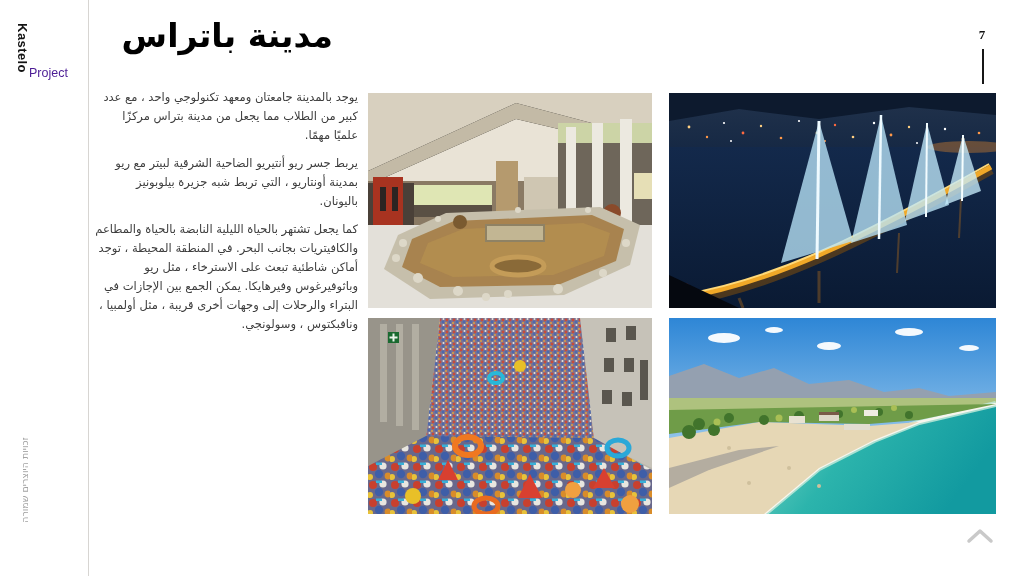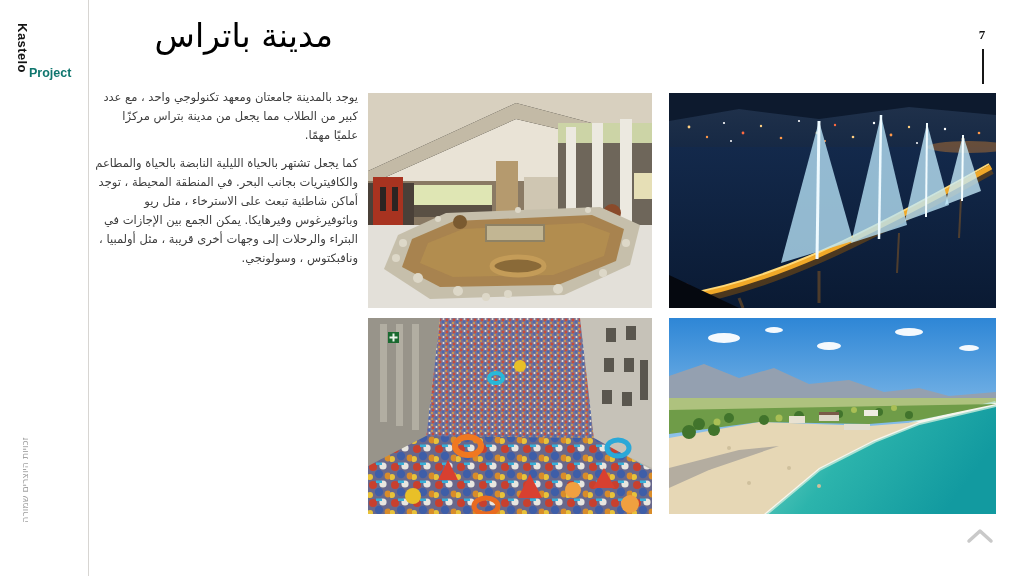--- a/index.html
+++ b/index.html
@@ -6,34 +6,34 @@
   body{
     width:1024px;height:576px;position:relative;overflow:hidden;
     background:#ffffff;font-family:"Liberation Sans",sans-serif;
   }
   
   .rail-divider{position:absolute;left:88px;top:0;width:1px;height:576px;background:#d7d5d2;}
   .brand-vert{
     position:absolute;left:22px;top:48px;transform:translate(-50%,-50%) rotate(90deg);
     font-weight:bold;font-size:13px;color:#141414;letter-spacing:.4px;white-space:nowrap;
   }
-  .brand-sub{position:absolute;left:29px;top:66px;font-weight:bold;font-size:12.5px;color:#0f766e;}
+  .brand-sub{position:absolute;left:29px;top:66px;font-weight:normal;font-size:12.5px;color:#4c1d95;}
   .copyright-vert{
     position:absolute;left:24px;top:480px;transform:translate(-50%,-50%) rotate(-90deg);
     font-size:9.5px;color:#a3a3a3;white-space:nowrap;font-family:"DejaVu Sans",sans-serif;
   }
   
   .page-number{position:absolute;left:972px;top:27px;width:20px;text-align:center;
     font-family:"Liberation Serif",serif;font-weight:bold;font-size:13px;color:#111;}
   .page-rule{position:absolute;left:982px;top:49px;width:2px;height:35px;background:#161616;}
   
   .slide-title{
     position:absolute;left:95px;top:16px;width:238px;margin:0;
     direction:rtl;text-align:right;
-    font-family:"DejaVu Sans",sans-serif;font-weight:normal;font-size:33px;color:#000;
+    font-family:"DejaVu Sans",sans-serif;font-weight:bold;font-size:33px;color:#000;
   }
   .body-text{
     position:absolute;left:95px;top:88px;width:263px;
     direction:rtl;text-align:right;
     font-family:"DejaVu Sans",sans-serif;font-size:11.5px;line-height:19px;color:#3d3d3d;
   }
   .body-text p{margin:0 0 9px 0;text-align:right;}
   
   .photo{position:absolute;overflow:hidden;background:#ddd;}
   .photo svg{display:block;width:100%;height:100%;}
@@ -53,20 +53,21 @@
   <div class="brand-vert">Kastelo</div>
   <div class="brand-sub">Project</div>
   <div class="copyright-vert">זכויות היוצרים שמורה</div>
 
   <div class="page-number">7</div>
   <div class="page-rule"></div>
 
   <h1 class="slide-title">مدينة باتراس</h1>
   <div class="body-text">
     <p>يوجد بالمدينة جامعتان ومعهد تكنولوجي واحد ، مع عدد كبير من الطلاب مما يجعل من مدينة بتراس مركزًا علميًا مهمًا.</p>
+    <p>يربط جسر ريو أنتيريو الضاحية الشرقية لبيتر مع ريو بمدينة أونتاريو ، التي تربط شبه جزيرة بيلوبونيز باليونان.</p>
     <p>كما يجعل تشتهر بالحياة الليلية النابضة بالحياة والمطاعم والكافيتريات بجانب البحر. في المنطقة المحيطة ، توجد أماكن شاطئية تبعث على الاسترخاء ، مثل ريو وباثوفيرغوس وفيرهايكا. يمكن الجمع بين الإجازات في البتراء والرحلات إلى وجهات أخرى قريبة ، مثل أولمبيا ، ونافبكتوس ، وسولونجي.</p>
   </div>
 
   <div class="photo" id="ph-museum">
     <svg viewBox="0 0 284 215" preserveAspectRatio="none" aria-hidden="true">
       <rect width="284" height="215" fill="#e9e3d6"></rect>
       <polygon points="0,0 284,0 284,46 148,10 0,78" fill="#d8d0bf"></polygon>
       <polygon points="0,78 148,10 284,46 284,58 148,26 0,92" fill="#c3ba a6" opacity="0.9"></polygon>
       <polygon points="0,78 148,10 284,46 284,58 148,26 0,92" fill="#c3baa6"></polygon>
       <rect x="0" y="88" width="190" height="50" fill="#8a7a64"></rect>

